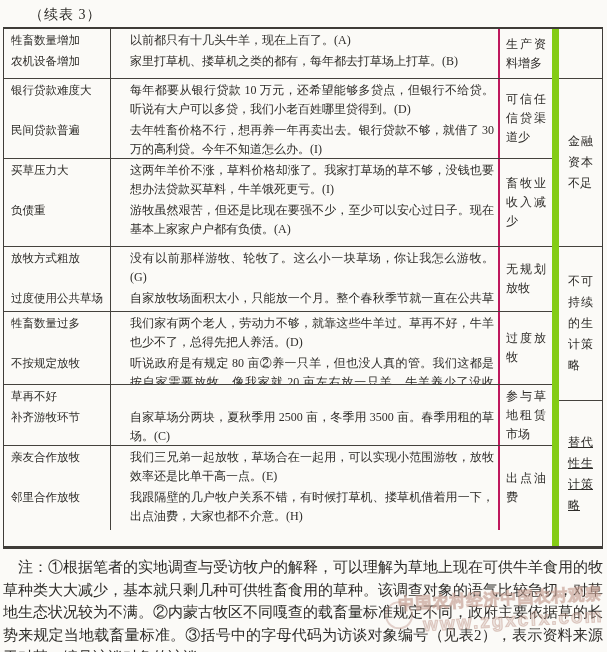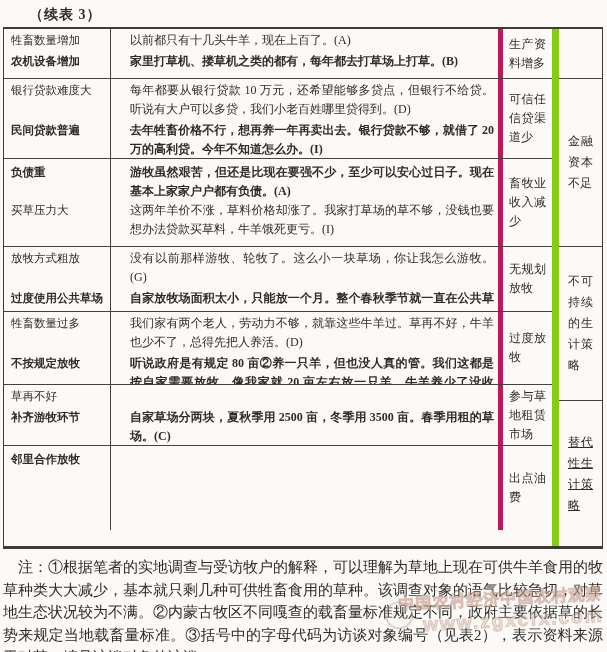--- a/index.html
+++ b/index.html
@@ -3,48 +3,48 @@
 <meta charset="utf-8">
 <style>
   html,body{margin:0;padding:0;}
   body{
     width:607px;height:652px;position:relative;overflow:hidden;
     background:#fbfaf7;color:#2e2c29;
     font-family:"Liberation Serif","DejaVu Serif",serif;
   }
   .page-title{
     position:absolute;left:29px;top:6px;
-    font-size:14px;font-weight:bold;letter-spacing:1px;
+    font-size:14px;font-weight:normal;letter-spacing:1px;
   }
   .tbl{
     position:absolute;left:3px;top:27px;width:600px;height:522px;
     box-sizing:border-box;display:flex;
     border:1px solid #3f3c38;border-top-width:2px;border-bottom-width:3px;
     background:transparent;
   }
   .main{width:548px;flex:none;display:flex;flex-direction:column;}
   .row{
     position:relative;display:flex;box-sizing:border-box;
     border-bottom:1px solid #45423d;overflow:hidden;
   }
   .row:last-child{border-bottom:none;}
   .qwrap{width:494px;flex:none;box-sizing:border-box;padding-top:2px;}
   .pair{display:flex;}
-  .pair.p2{margin-top:2px;font-weight:bold;}
+  .pair.p2{margin-top:2px;}
   .c1{
     width:106px;flex:none;box-sizing:border-box;padding:0 2px 0 7px;
     font-size:11.5px;line-height:19px;
   }
   .c2{
     flex:1;box-sizing:border-box;padding:0 4px 0 20px;
     font-size:12px;line-height:19px;text-align:justify;
   }
   .vline{position:absolute;left:106px;top:0;bottom:0;width:1px;background:#45423d;}
   .c3{
-    width:54px;flex:none;box-sizing:border-box;border-left:5px solid #be185d;
+    width:54px;flex:none;box-sizing:border-box;border-left:2px solid #be185d;
     display:flex;align-items:center;padding:16px 6px;
     font-size:12px;line-height:19px;text-align:justify;
   }
   .c3 span{width:100%;}
   .themes{flex:1;border-left:7px solid #84cc16;display:flex;flex-direction:column;}
   .theme{
     box-sizing:border-box;border-bottom:1px solid #45423d;
     display:flex;align-items:center;padding:0 9px;overflow:hidden;
     font-size:12px;line-height:21px;text-align:justify;
   }
@@ -98,39 +98,39 @@
     </div>
 
     <div class="row" style="height:80px">
       <div class="qwrap">
         <div class="pair">
           <div class="c1">银行贷款难度大</div>
           <div class="c2">每年都要从银行贷款 10 万元，还希望能够多贷点，但银行不给贷。听说有大户可以多贷，我们小老百姓哪里贷得到。(D)</div>
         </div>
         <div class="pair p2">
           <div class="c1">民间贷款普遍</div>
-          <div class="c2">去年牲畜价格不行，想再养一年再卖出去。银行贷款不够，就借了 20 万的高利贷。今年不知道怎么办。(I)</div>
+          <div class="c2">去年牲畜价格不行，想再养一年再卖出去。银行贷款不够，就借了 30 万的高利贷。今年不知道怎么办。(I)</div>
         </div>
       </div>
       <div class="vline"></div>
       <div class="c3">
           <span>可信任信贷渠道少</span>
         </div>
     </div>
 
     <div class="row" style="height:88px">
       <div class="qwrap">
+        <div class="pair">
+          <div class="c1">买草压力大</div>
+          <div class="c2">这两年羊价不涨，草料价格却涨了。我家打草场的草不够，没钱也要想办法贷款买草料，牛羊饿死更亏。(I)</div>
+        </div>
         <div class="pair p2">
           <div class="c1">负债重</div>
           <div class="c2">游牧虽然艰苦，但还是比现在要强不少，至少可以安心过日子。现在基本上家家户户都有负债。(A)</div>
         </div>
-        <div class="pair">
-          <div class="c1">买草压力大</div>
-          <div class="c2">这两年羊价不涨，草料价格却涨了。我家打草场的草不够，没钱也要想办法贷款买草料，牛羊饿死更亏。(I)</div>
-        </div>
       </div>
       <div class="vline"></div>
       <div class="c3">
           <span>畜牧业收入减少</span>
         </div>
     </div>
 
     <div class="row" style="height:65px">
       <div class="qwrap">
         <div class="pair">
@@ -176,22 +176,27 @@
         </div>
       </div>
       <div class="vline"></div>
       <div class="c3">
           <span>参与草地租赁市场</span>
         </div>
     </div>
 
     <div class="row" style="height:84px">
       <div class="qwrap">
+        <div class="pair">
+          <div class="c1">亲友合作放牧</div>
+          <div class="c2">我们三兄弟一起放牧，草场合在一起用，可以实现小范围游牧，放牧效率还是比单干高一点。(E)</div>
+        </div>
         <div class="pair p2">
           <div class="c1">邻里合作放牧</div>
+          <div class="c2">我跟隔壁的几户牧户关系不错，有时候打草机、搂草机借着用一下，出点油费，大家也都不介意。(H)</div>
         </div>
       </div>
       <div class="vline"></div>
       <div class="c3">
           <span>出点油费</span>
         </div>
     </div>
 
   </div>
 

